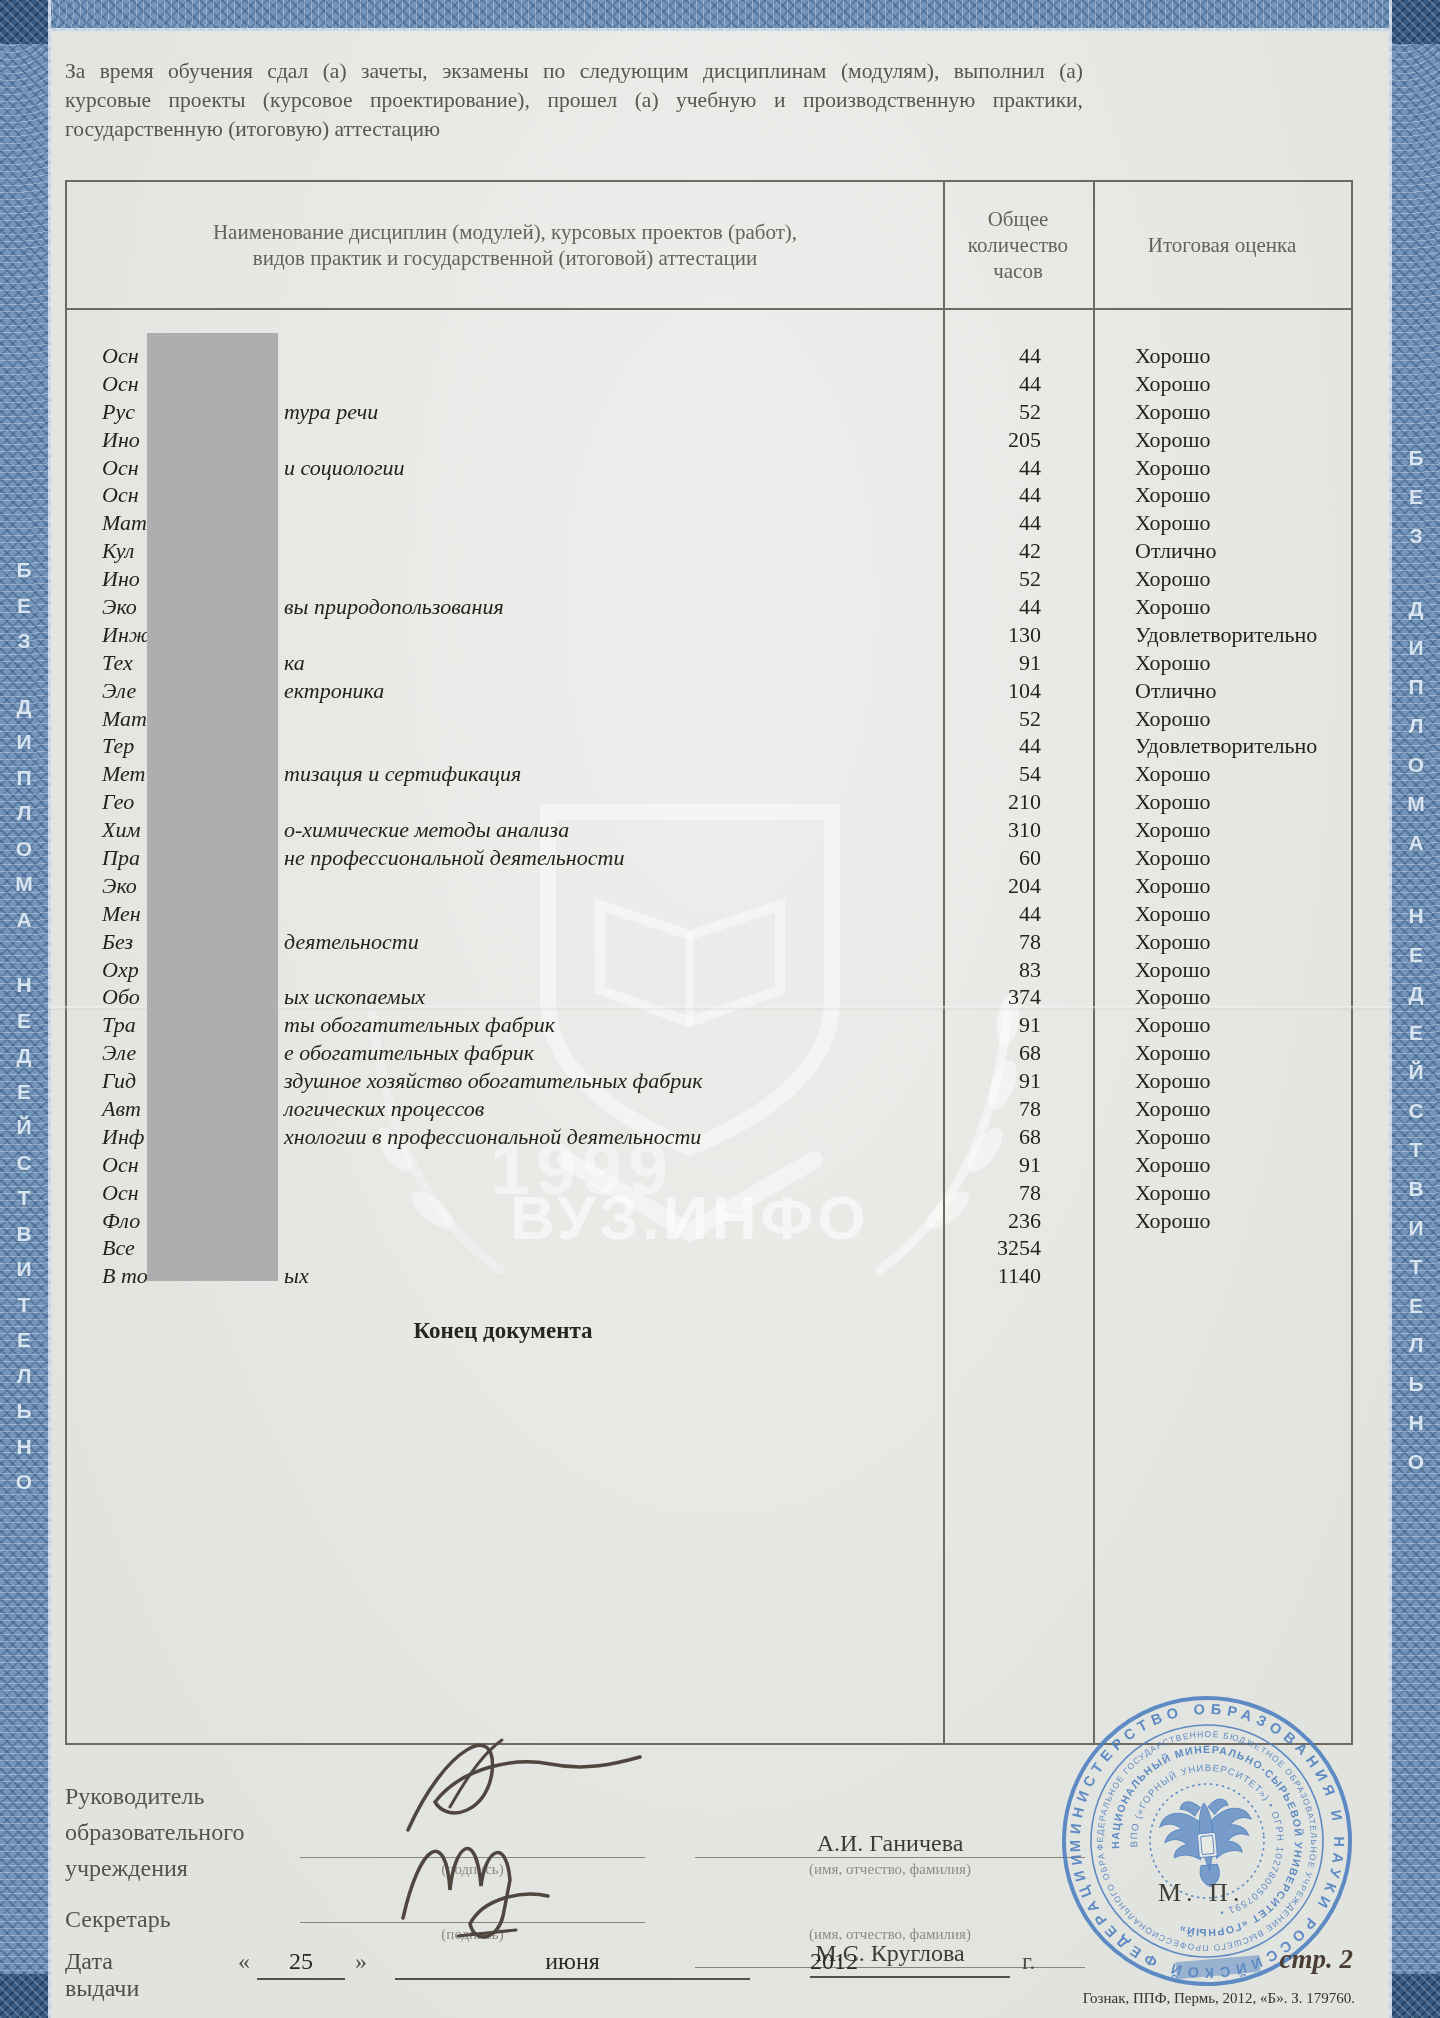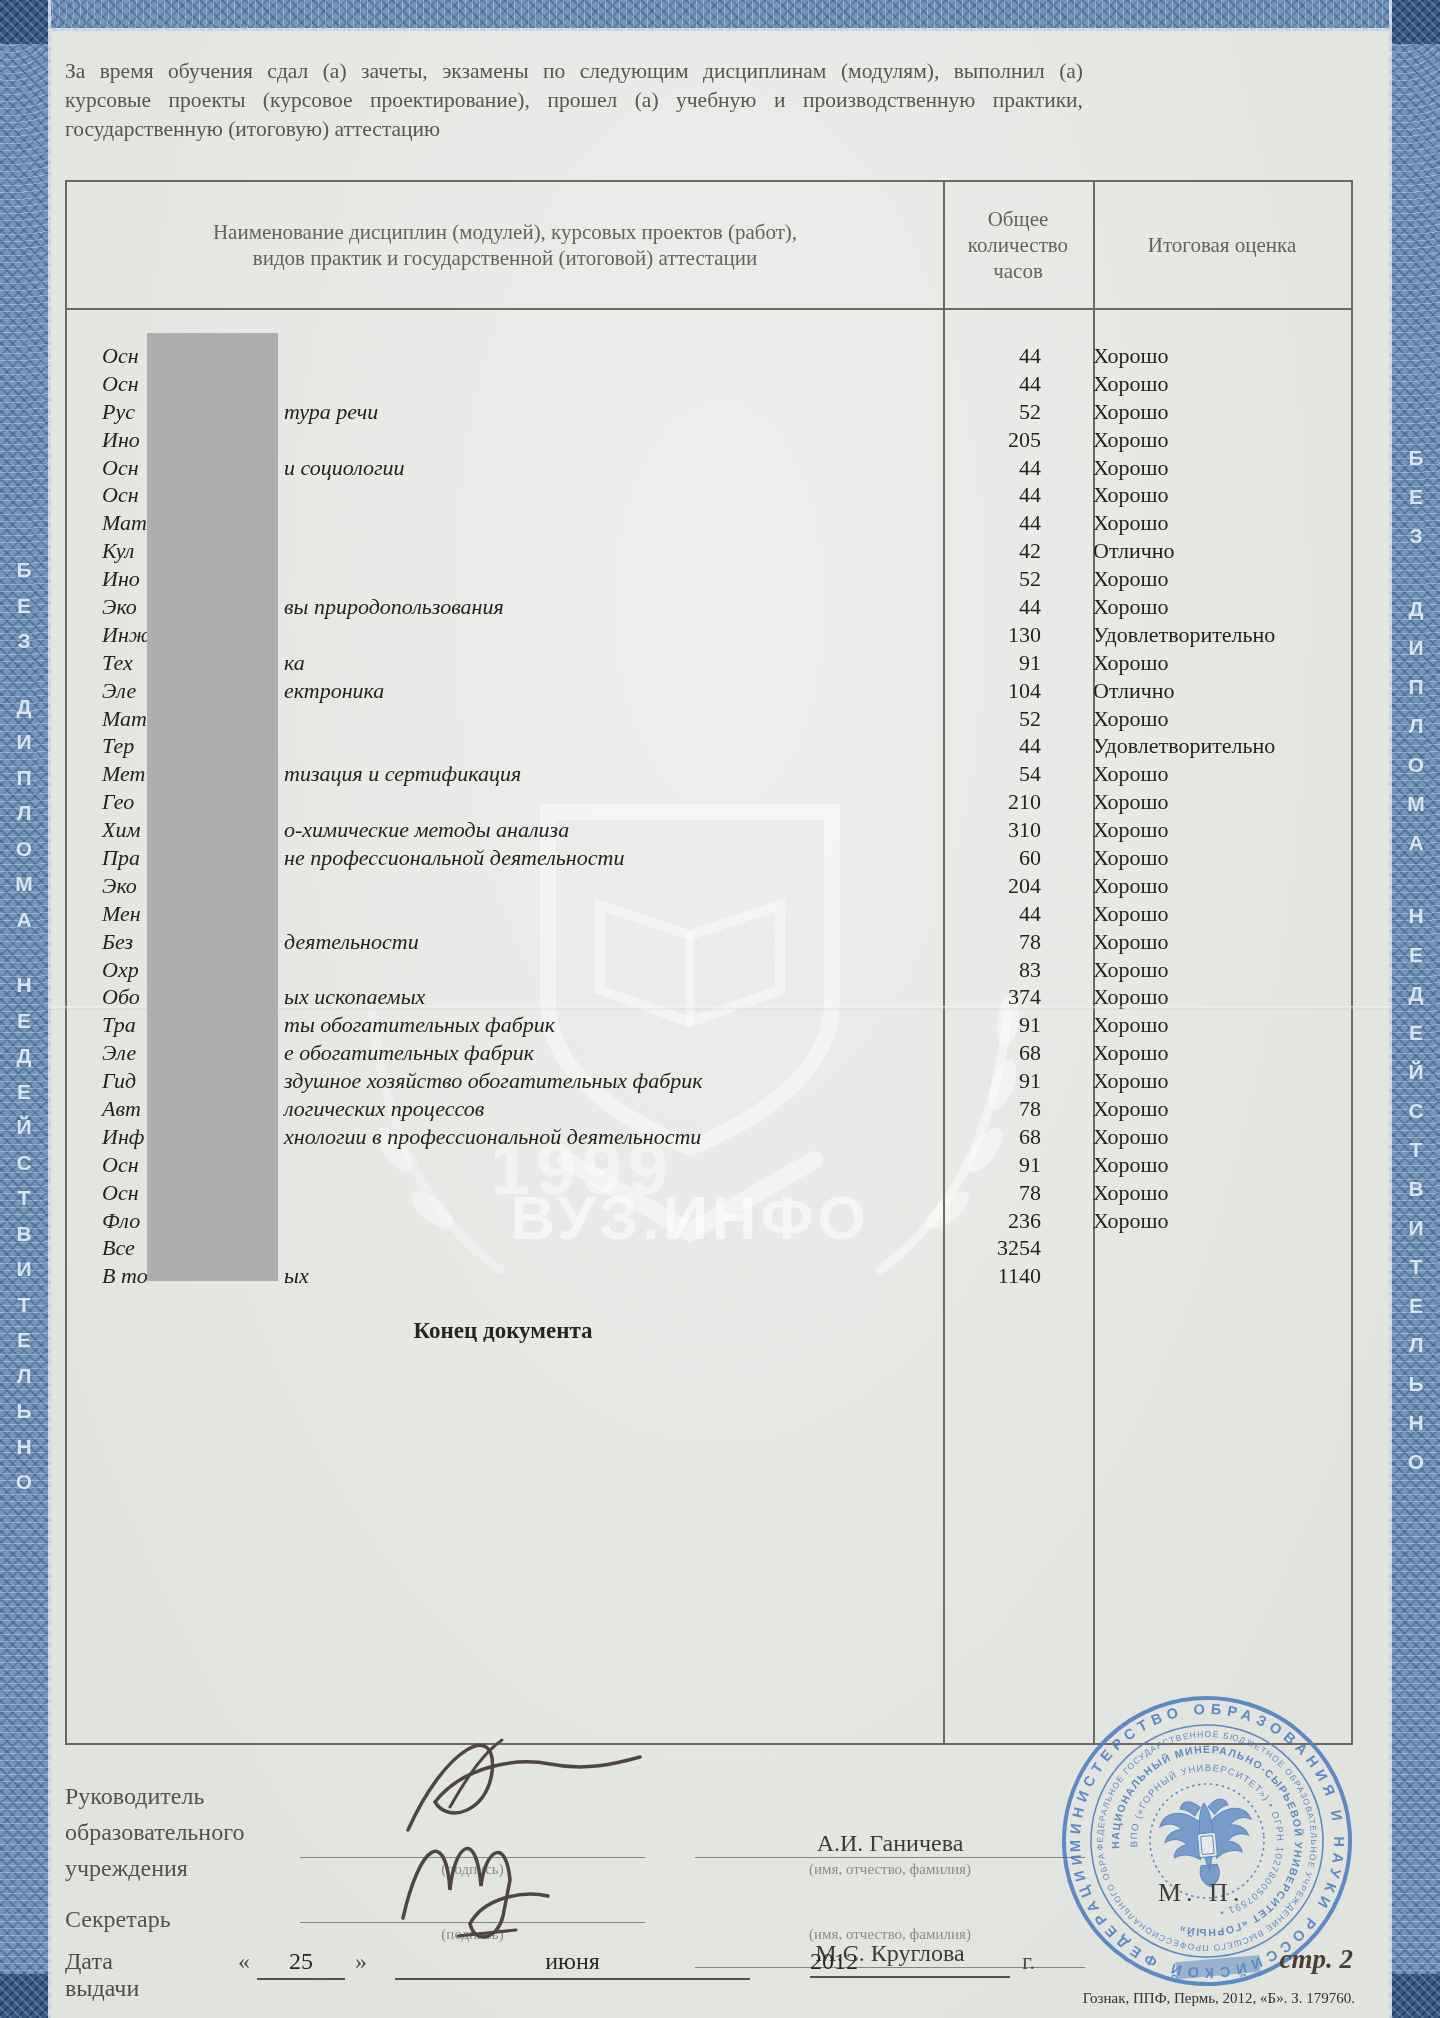--- a/index.html
+++ b/index.html
@@ -55,21 +55,21 @@
   .th2{left:876px;width:150px;}
   .th3{left:1026px;width:258px;}
   .th2 .wrapbox{width:126px;}
   
   .rows{position:absolute;left:0;top:160px;width:100%;}
   .trow{position:relative;height:27.9px;display:flex;align-items:center;
      font-size:22px;color:#23231d;}
   .c-name{position:relative;width:876px;padding-left:35px;box-sizing:border-box;white-space:nowrap;font-style:italic;}
   .c-name .sfx{position:absolute;left:217px;top:0;}
   .c-hours{width:150px;text-align:right;padding-right:52px;box-sizing:border-box;}
-  .c-grade{width:244px;box-sizing:border-box;white-space:nowrap;}
+  .c-grade{width:244px;padding-left:42px;box-sizing:border-box;white-space:nowrap;}
   .redaction{position:absolute;left:147px;top:333px;width:131px;height:948px;background:#acaeb0;z-index:4;}
   .endnote{position:absolute;left:65px;top:1318px;width:876px;text-align:center;z-index:2;
      font-size:23px;font-weight:bold;color:#26261f;}
   
   .crease{position:absolute;left:48px;right:48px;top:1006px;height:4px;z-index:3;
      background:linear-gradient(rgba(255,255,255,.55), rgba(110,110,100,.12));}
   
   .role{position:absolute;left:65px;z-index:2;font-size:24px;line-height:36px;color:#53534b;}
   .role-head{top:1778px;}
   .role-sec{top:1901px;text-align:center;}

